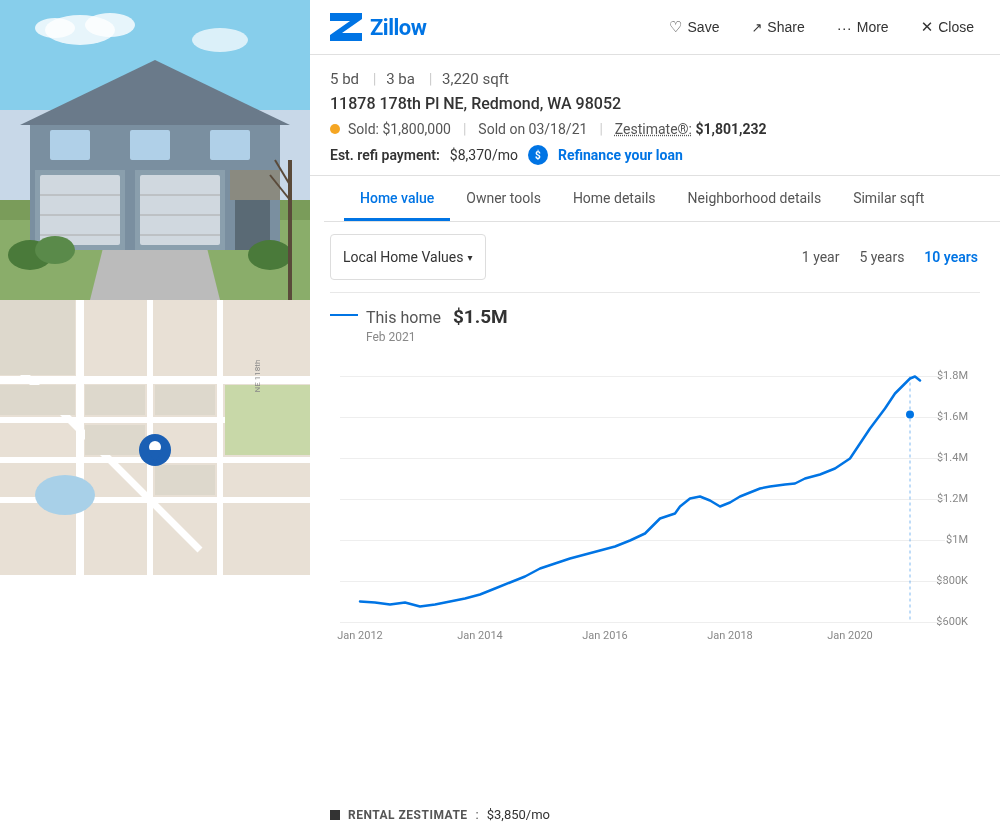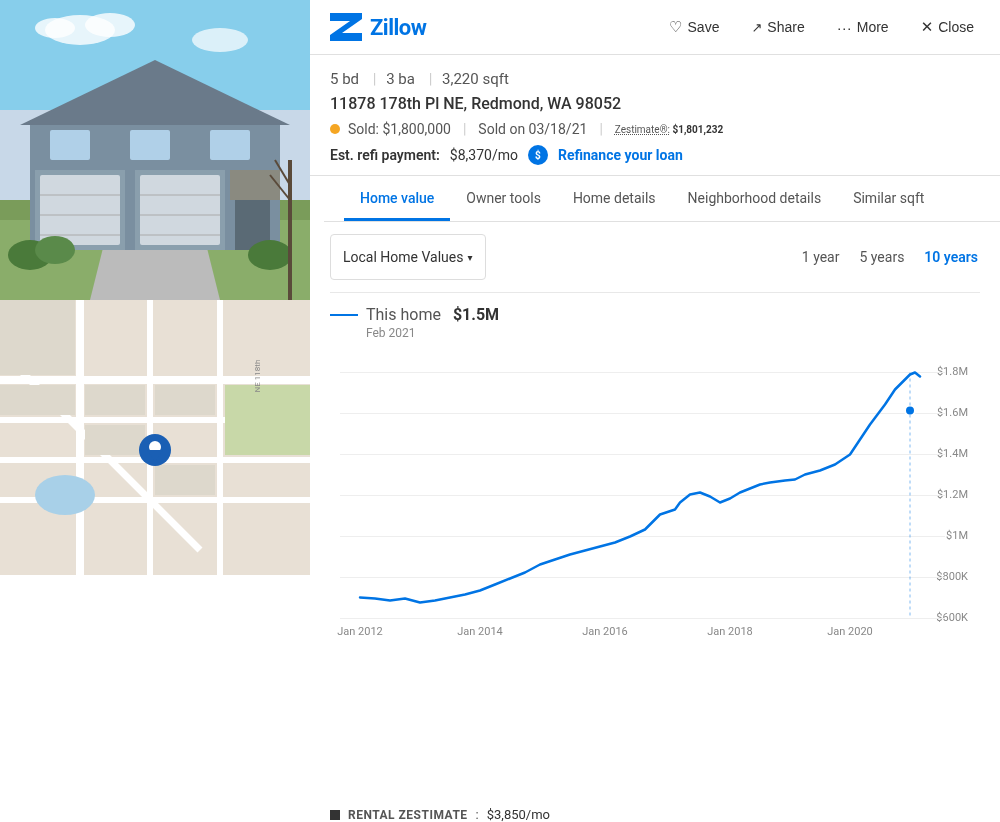--- a/index.html
+++ b/index.html
@@ -114,21 +114,21 @@
     }
     .sold-dot {
       width: 10px;
       height: 10px;
       background: #f5a623;
       border-radius: 50%;
       display: inline-block;
       margin-right: 4px;
     }
     .zestimate {
-      font-size: 10px;
+      font-size: 14px;
       color: #555;
     }
     .zestimate-label {
       text-decoration: underline dotted;
       cursor: pointer;
     }
     .zestimate-value {
       font-weight: bold;
       color: #333;
     }
@@ -228,21 +228,21 @@
       gap: 8px;
     }
     .legend-line {
       width: 28px;
       height: 2px;
       background: #0074e4;
       margin-top: 9px;
       flex-shrink: 0;
     }
     .legend-home { font-weight: normal; color: #555; margin-right: 8px; }
-    .legend-value { font-weight: bold; color: #333; font-size: 16px; }
+    .legend-value { font-weight: bold; color: #333; font-size: 19px; }
     .legend-date { font-size: 12px; color: #888; margin-top: 2px; }
 
     .chart-wrapper {
       position: relative;
       height: 290px;
       margin-top: 4px;
     }
     .chart-svg {
       width: 100%;
       height: 100%;

